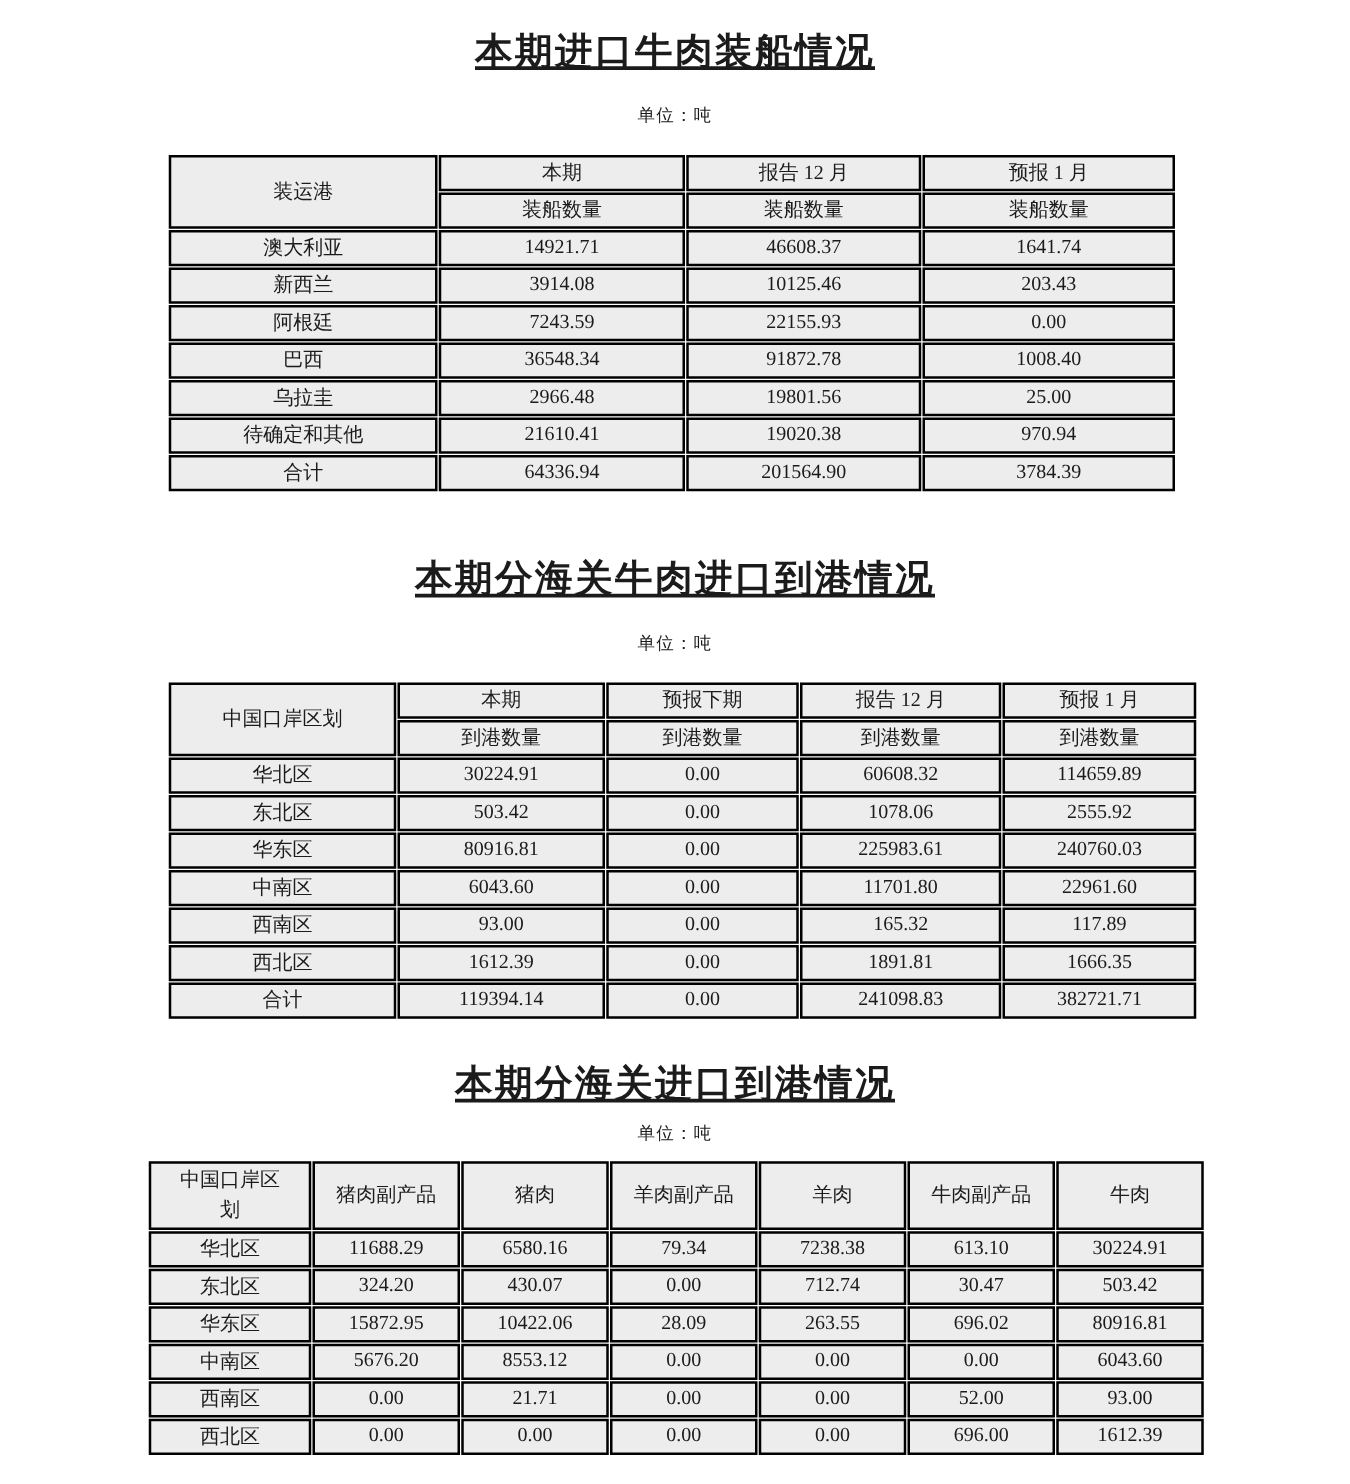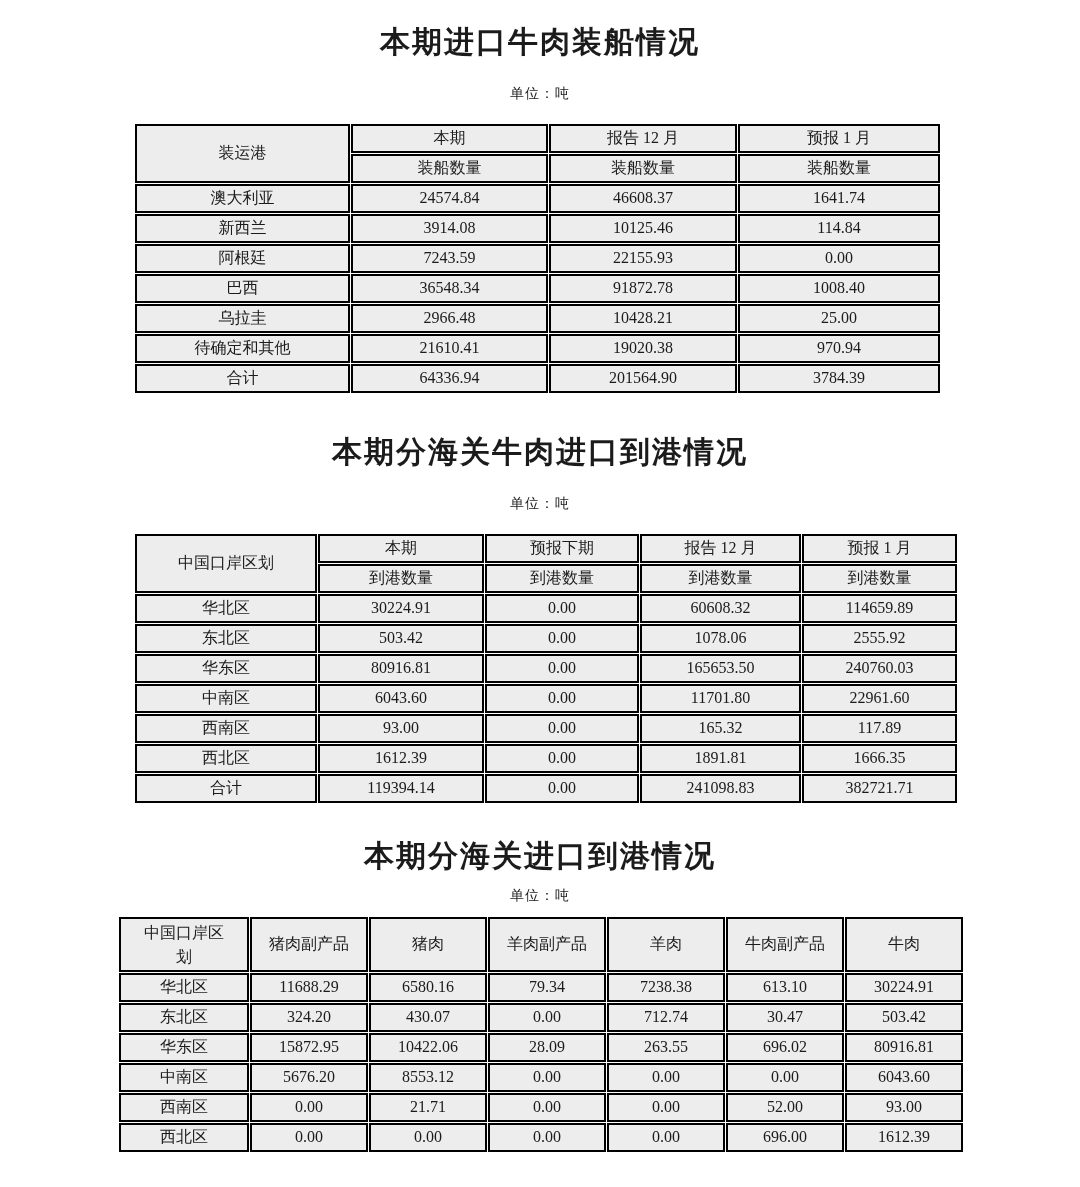--- a/index.html
+++ b/index.html
@@ -1,23 +1,23 @@
 <!DOCTYPE html>
 <html><head>
 <meta charset="utf-8">
 <style>
   html,body{margin:0;padding:0;}
   body{
     width:1080px;min-height:1187px;background:#ffffff;color:#1b1b1b;
     font-family:"Liberation Serif","DejaVu Serif",serif;
   }
-  .title{font-weight:bold;text-align:center;font-size:30px;letter-spacing:2px;margin:0;line-height:1.2;}
+  .title{font-weight:bold;text-align:center;font-size:30px;letter-spacing:2px;margin:0;line-height:1.2;text-decoration:underline;}
   .unit{text-align:center;font-size:14px;letter-spacing:1px;margin-top:26px;line-height:1.2;}
   section.s1 .title{padding-top:24px;}
-  section.s2 .title{padding-top:40px;}
+  section.s2 .title{padding-top:52px;}
   section.s3 .title{padding-top:34px;}
   section.s3 .unit{margin-top:14px;}
   table{border-collapse:separate;border-spacing:1px;table-layout:fixed;margin-top:20px;}
   section.s3 table{margin-top:12px;}
   .t1{margin-left:134px;width:807px;}
   .t2{margin-left:134px;width:824px;}
   .t3{margin-left:118px;width:846px;}
   th,td{
     box-sizing:border-box;border:2px solid #000000;background:#ededed;
     text-align:center;vertical-align:middle;font-size:16px;font-weight:normal;
@@ -52,46 +52,46 @@
         </tr>
         <tr>
           <th>装船数量</th>
           <th>装船数量</th>
           <th>装船数量</th>
         </tr>
       </thead>
       <tbody>
         <tr>
             <td>澳大利亚</td>
-            <td>24574.84</td>
+            <td>14921.71</td>
             <td>46608.37</td>
             <td>1641.74</td>
           </tr>
         <tr>
             <td>新西兰</td>
             <td>3914.08</td>
             <td>10125.46</td>
-            <td>114.84</td>
+            <td>203.43</td>
           </tr>
         <tr>
             <td>阿根廷</td>
             <td>7243.59</td>
             <td>22155.93</td>
             <td>0.00</td>
           </tr>
         <tr>
             <td>巴西</td>
             <td>36548.34</td>
             <td>91872.78</td>
             <td>1008.40</td>
           </tr>
         <tr>
             <td>乌拉圭</td>
             <td>2966.48</td>
-            <td>10428.21</td>
+            <td>19801.56</td>
             <td>25.00</td>
           </tr>
         <tr>
             <td>待确定和其他</td>
             <td>21610.41</td>
             <td>19020.38</td>
             <td>970.94</td>
           </tr>
         <tr>
             <td>合计</td>
@@ -141,21 +141,21 @@
             <td>东北区</td>
             <td>503.42</td>
             <td>0.00</td>
             <td>1078.06</td>
             <td>2555.92</td>
           </tr>
         <tr>
             <td>华东区</td>
             <td>80916.81</td>
             <td>0.00</td>
-            <td>165653.50</td>
+            <td>225983.61</td>
             <td>240760.03</td>
           </tr>
         <tr>
             <td>中南区</td>
             <td>6043.60</td>
             <td>0.00</td>
             <td>11701.80</td>
             <td>22961.60</td>
           </tr>
         <tr>

